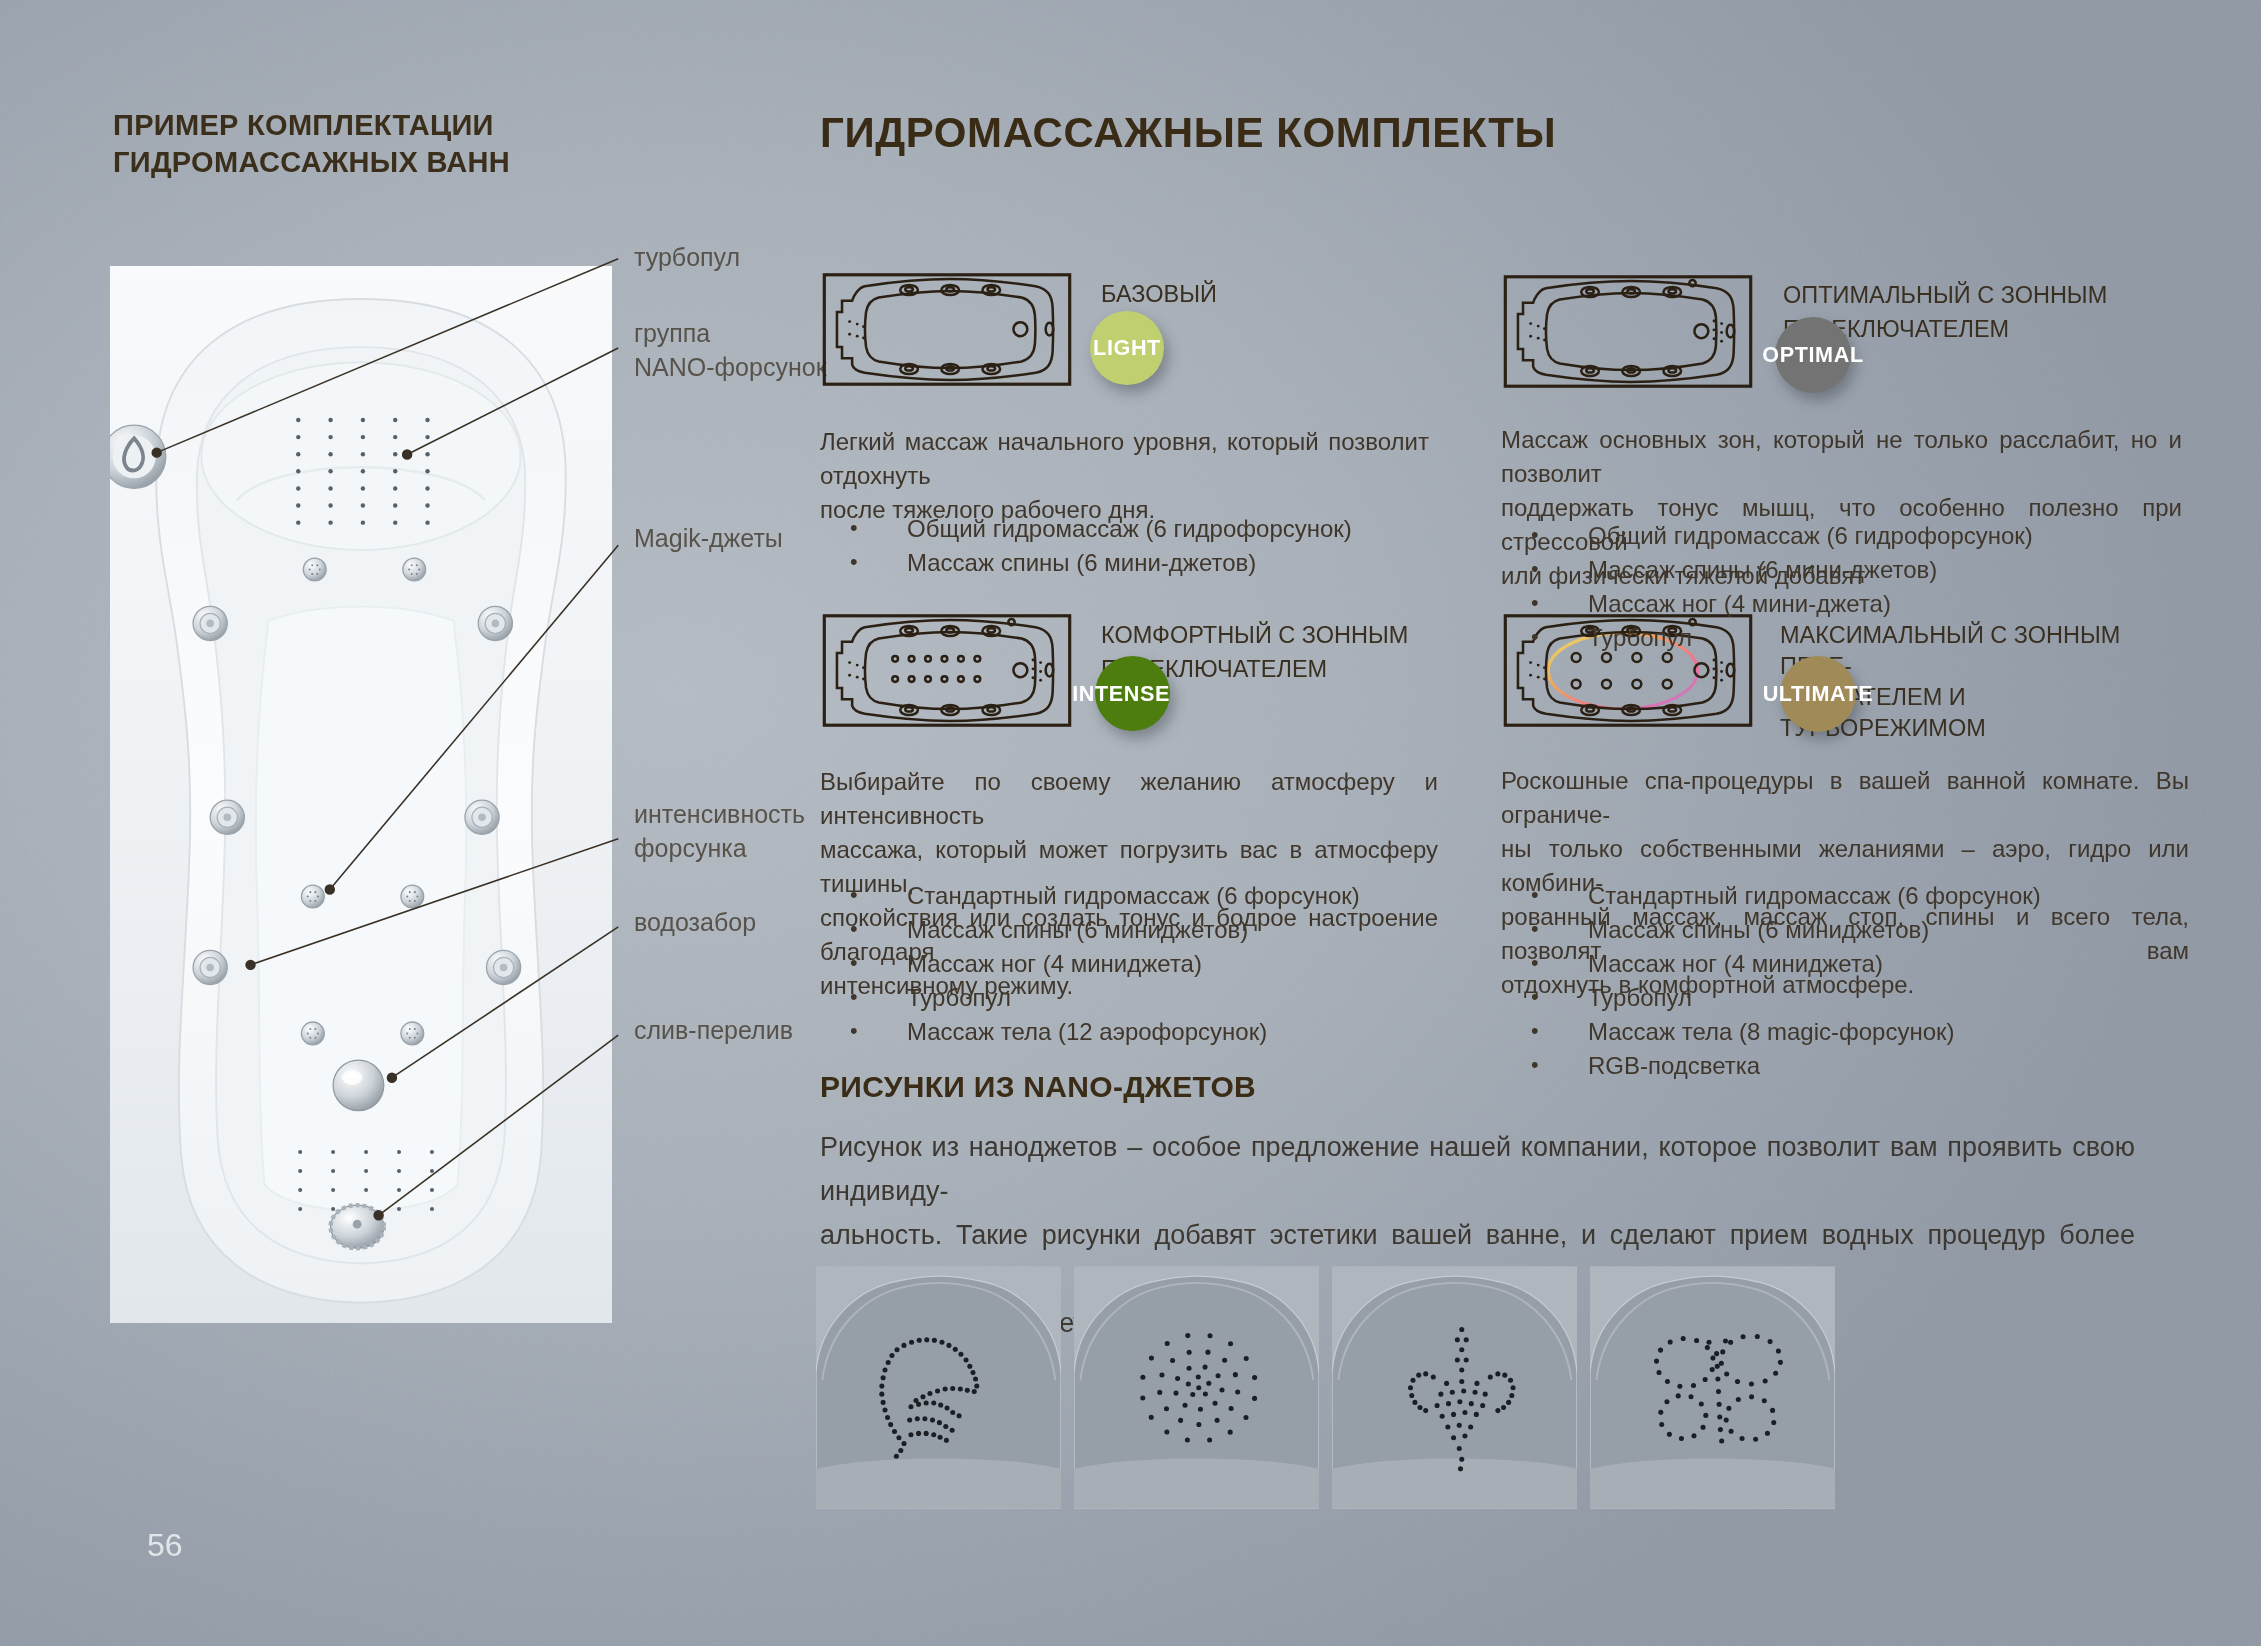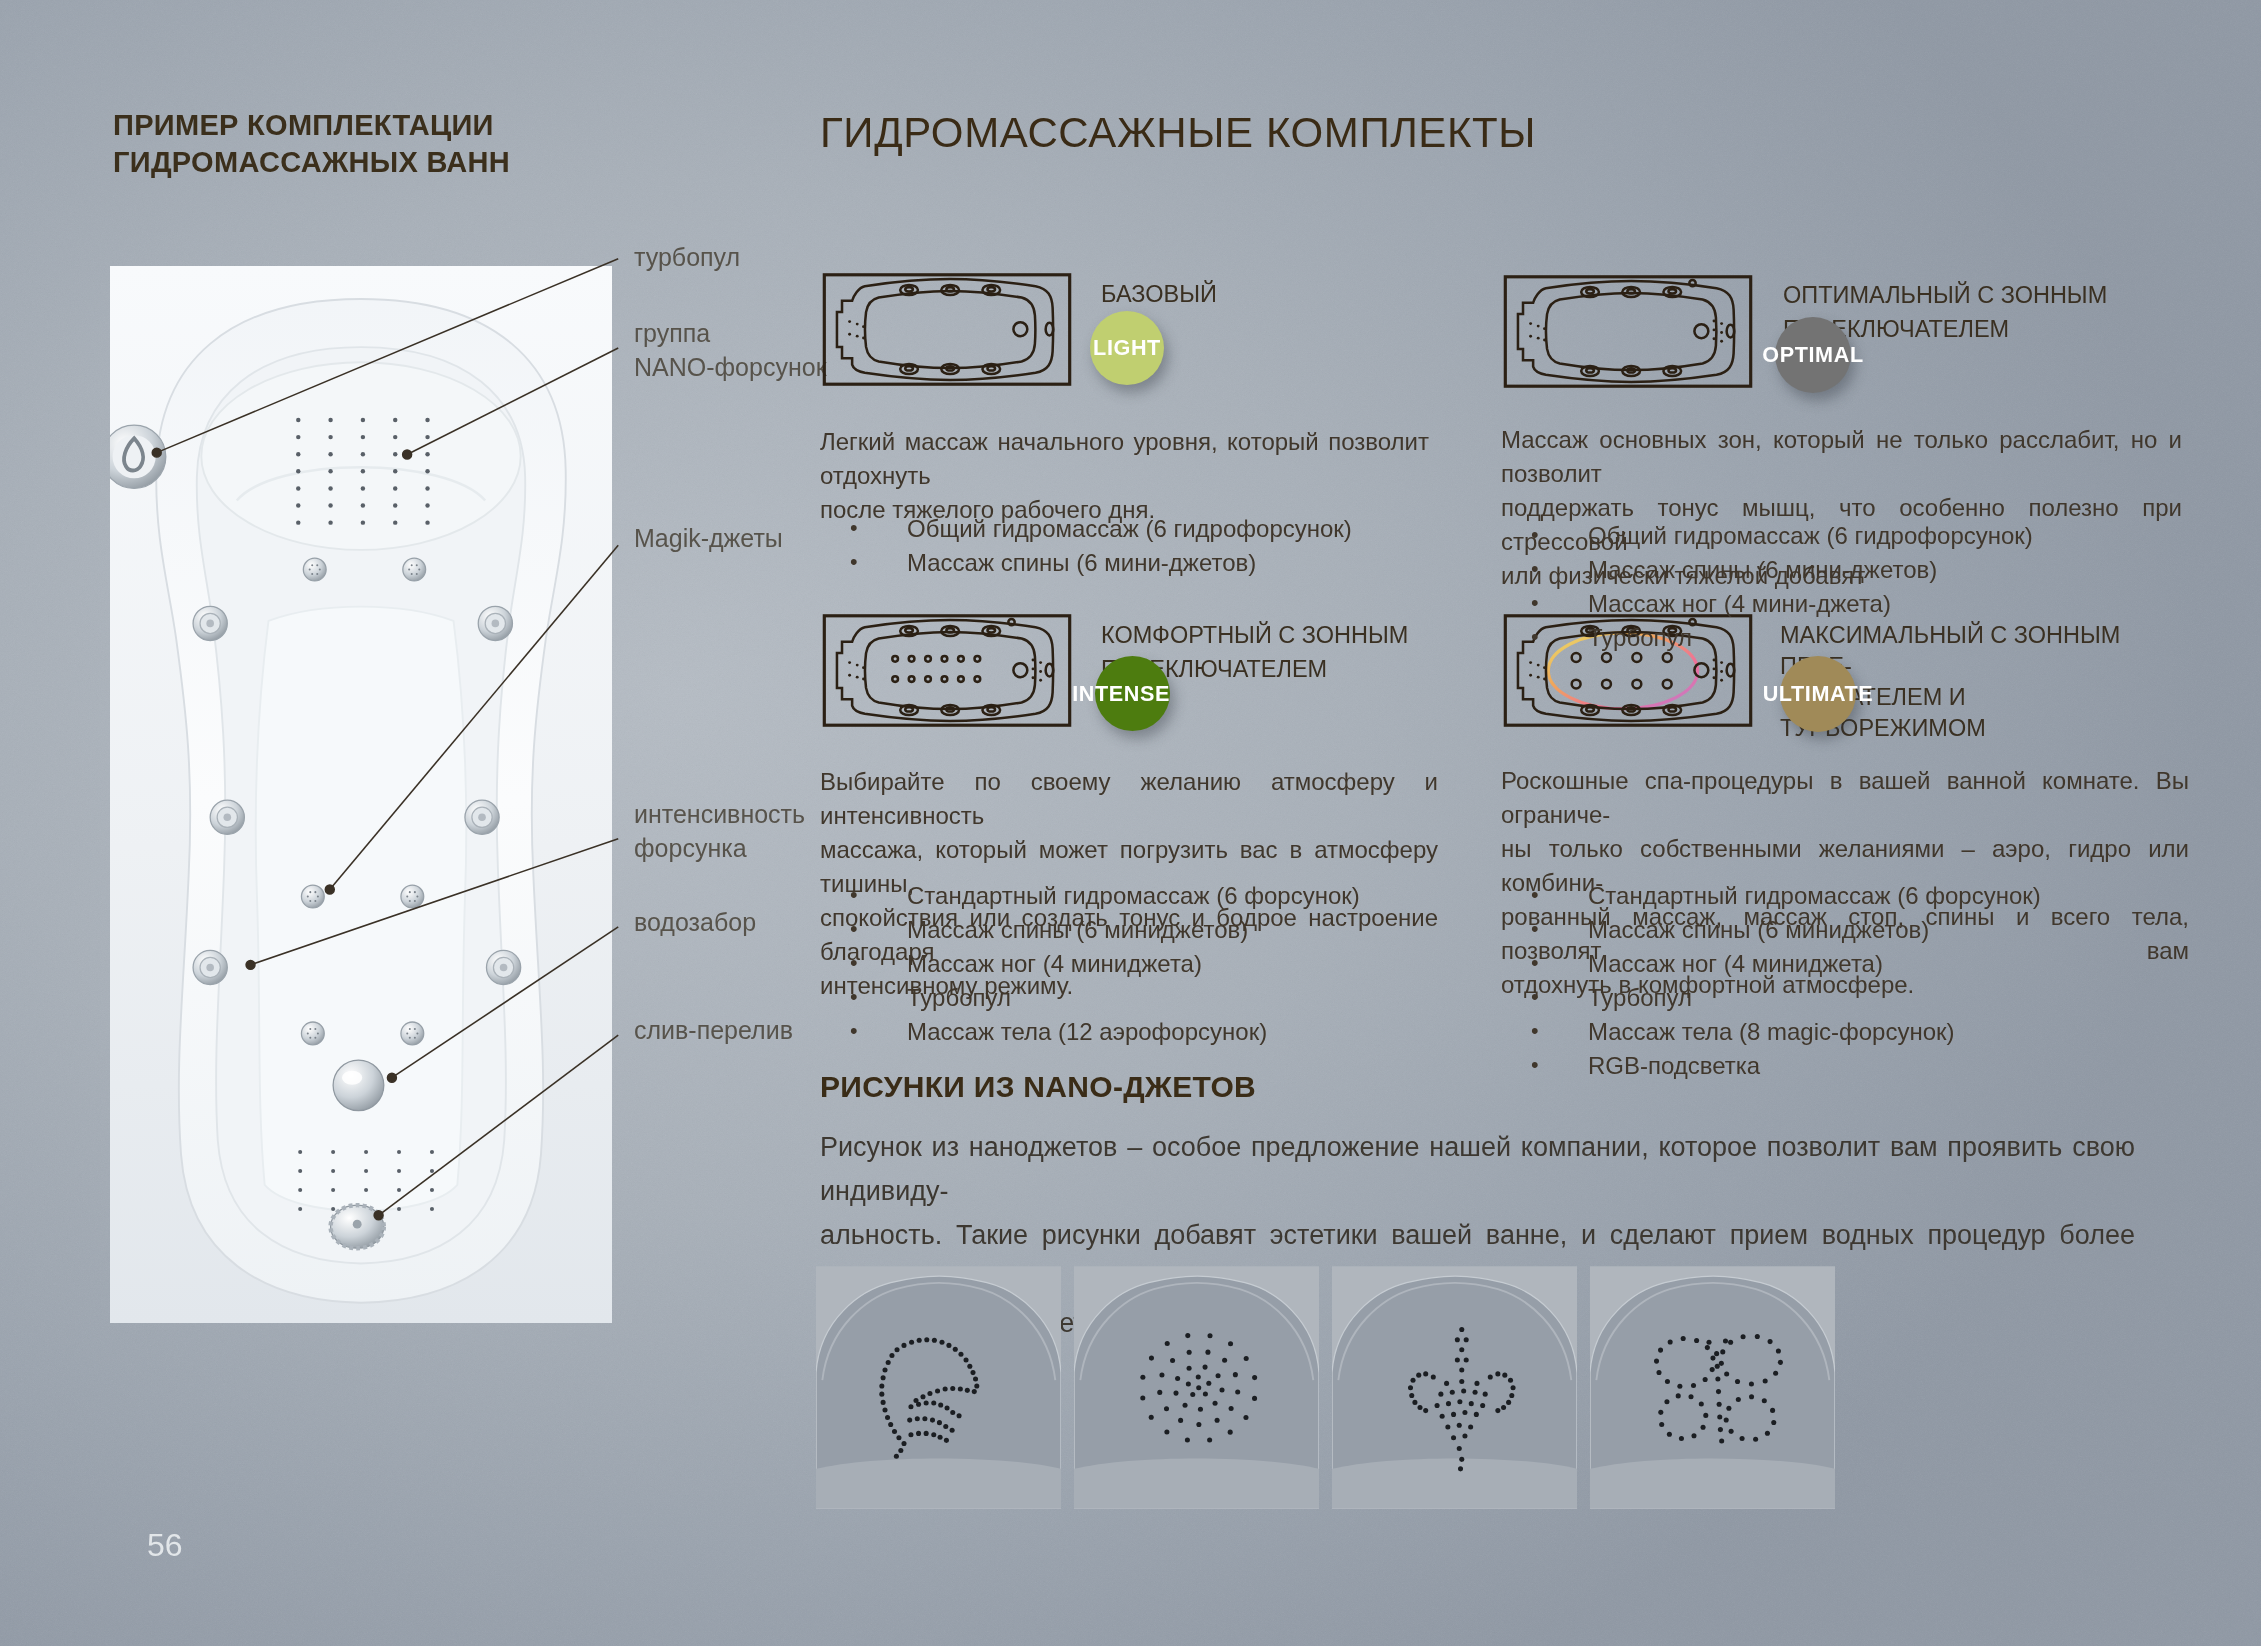--- a/index.html
+++ b/index.html
@@ -13,21 +13,21 @@
 
   
   .left-heading{left:113px;top:107px;width:482px;font-size:29px;font-weight:bold;
     line-height:37px;color:#3b2f1c;letter-spacing:0.3px}
   .photo-panel{left:110px;top:266px;width:502px;height:1057px;
     background:linear-gradient(180deg,#f8fafc 0%,#eef1f4 55%,#e2e7ec 100%)}
   .callout-label{font-size:25px;color:#57534b;line-height:34px;white-space:pre-line}
   .page-number{left:147px;top:1527px;font-size:32px;color:#e2e6e9}
 
   
-  .main-title{left:820px;top:109px;font-size:42px;font-weight:normal;color:#3a2b16;letter-spacing:0.6px}
+  .main-title{left:820px;top:109px;font-size:42px;font-weight:bold;color:#3a2b16;letter-spacing:0.6px}
   .kit-title{font-size:23.5px;line-height:31px;color:#3a3022}
   .desc{font-size:24px;line-height:34px;color:#40372c}
   .lines div{min-height:34px}
   .just div{text-align:justify;text-align-last:justify}
   .just div:last-child{text-align-last:auto}
   ul.bullets{list-style:none;margin:12px;padding:0;font-size:24px;line-height:34px;color:#40372c}
   ul.bullets li{position:relative;padding-left:75px}
   ul.bullets li::before{content:"\2022";position:absolute;left:18px;top:-1.3px;font-size:21.6px;color:#40372c}
   .badge{border-radius:50%;display:flex;align-items:center;justify-content:center;
     box-shadow:4.4px 7.6px 12.7px rgba(40,45,55,.35)}

